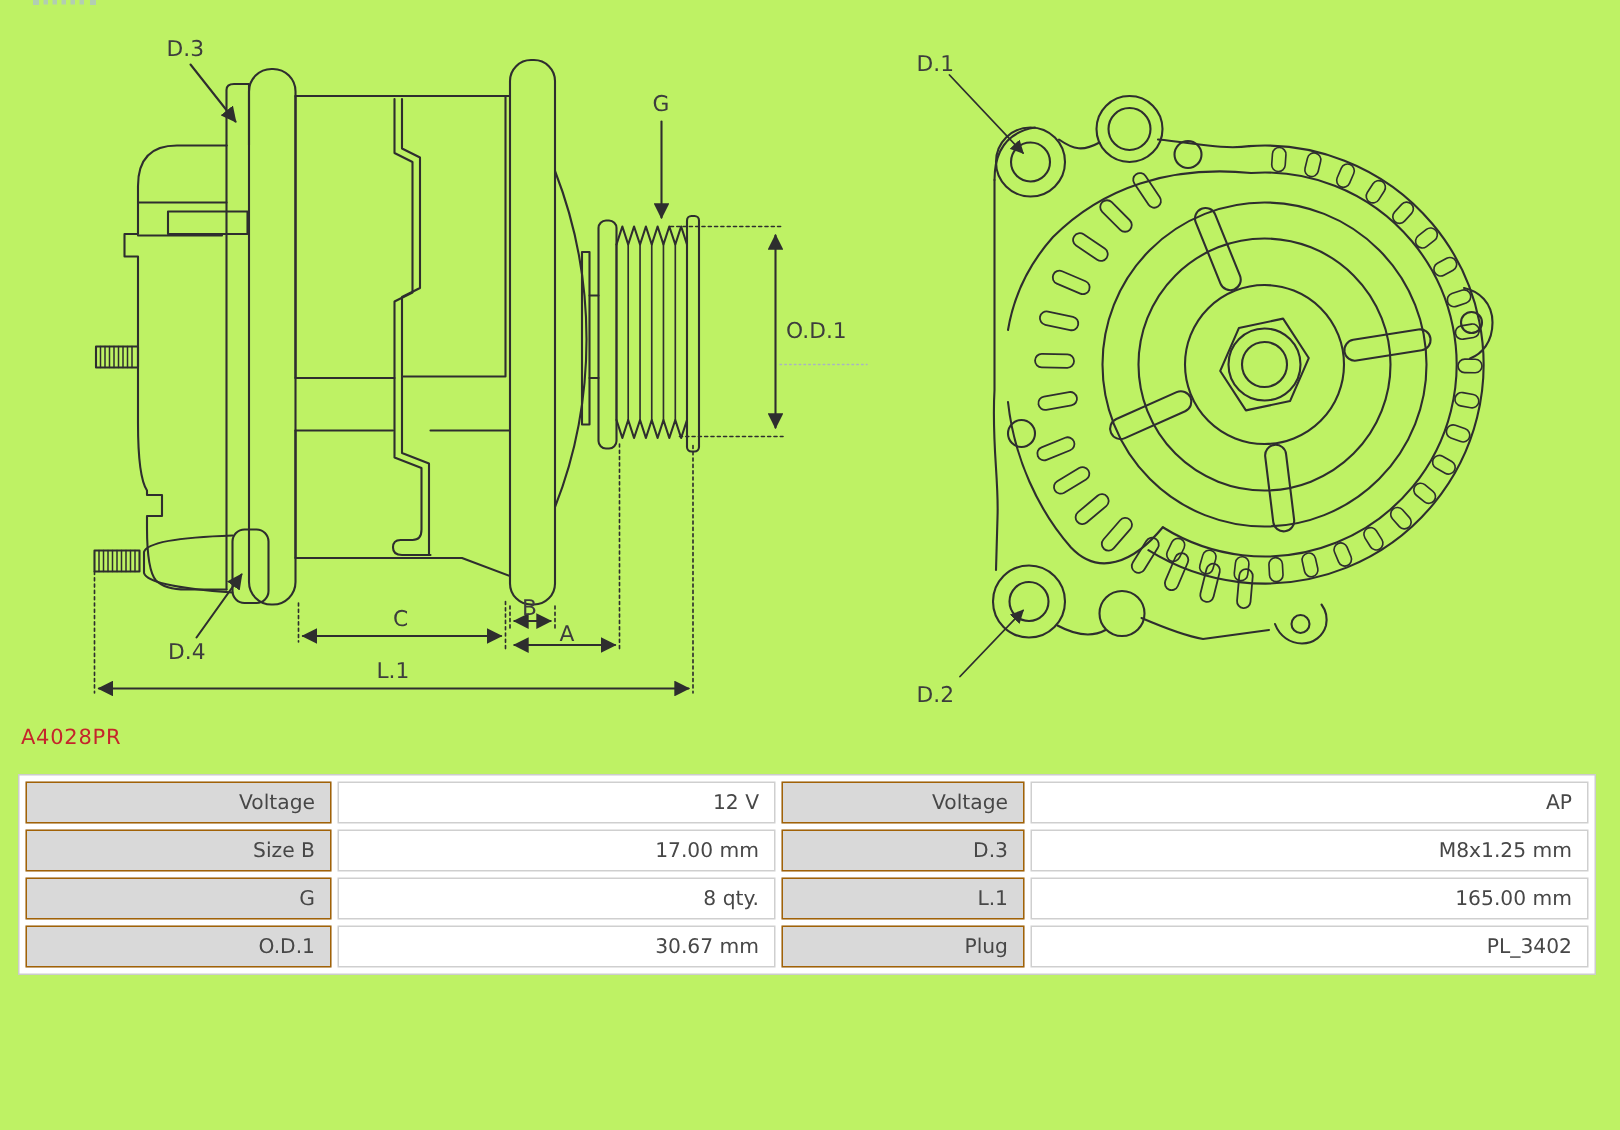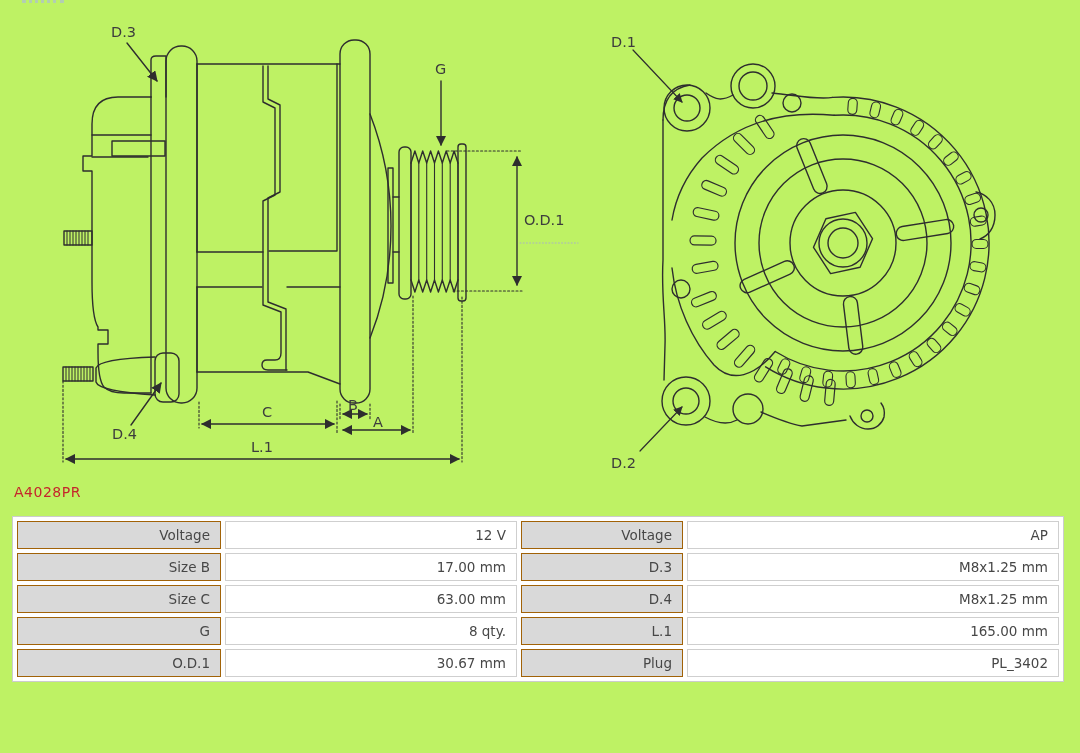--- a/index.html
+++ b/index.html
@@ -225,26 +225,20 @@
         <td class="lbl">Voltage</td>
         <td class="val">AP</td>
       </tr>
       <tr>
         <td class="lbl">Size B</td>
         <td class="val">17.00 mm</td>
         <td class="lbl">D.3</td>
         <td class="val">M8x1.25 mm</td>
       </tr>
       <tr>
-        <td class="lbl">Size C</td>
-        <td class="val">63.00 mm</td>
-        <td class="lbl">D.4</td>
-        <td class="val">M8x1.25 mm</td>
-      </tr>
-      <tr>
         <td class="lbl">G</td>
         <td class="val">8 qty.</td>
         <td class="lbl">L.1</td>
         <td class="val">165.00 mm</td>
       </tr>
       <tr>
         <td class="lbl">O.D.1</td>
         <td class="val">30.67 mm</td>
         <td class="lbl">Plug</td>
         <td class="val">PL_3402</td>

